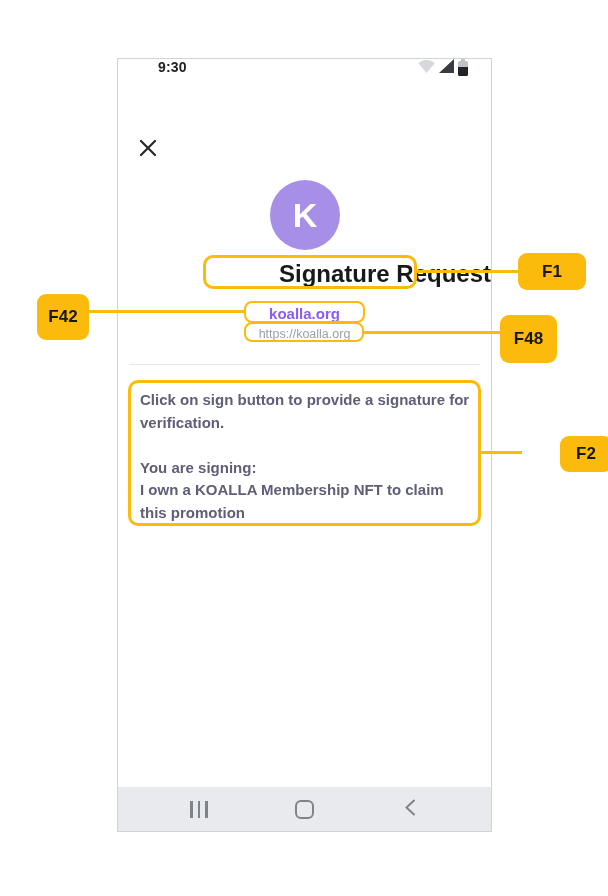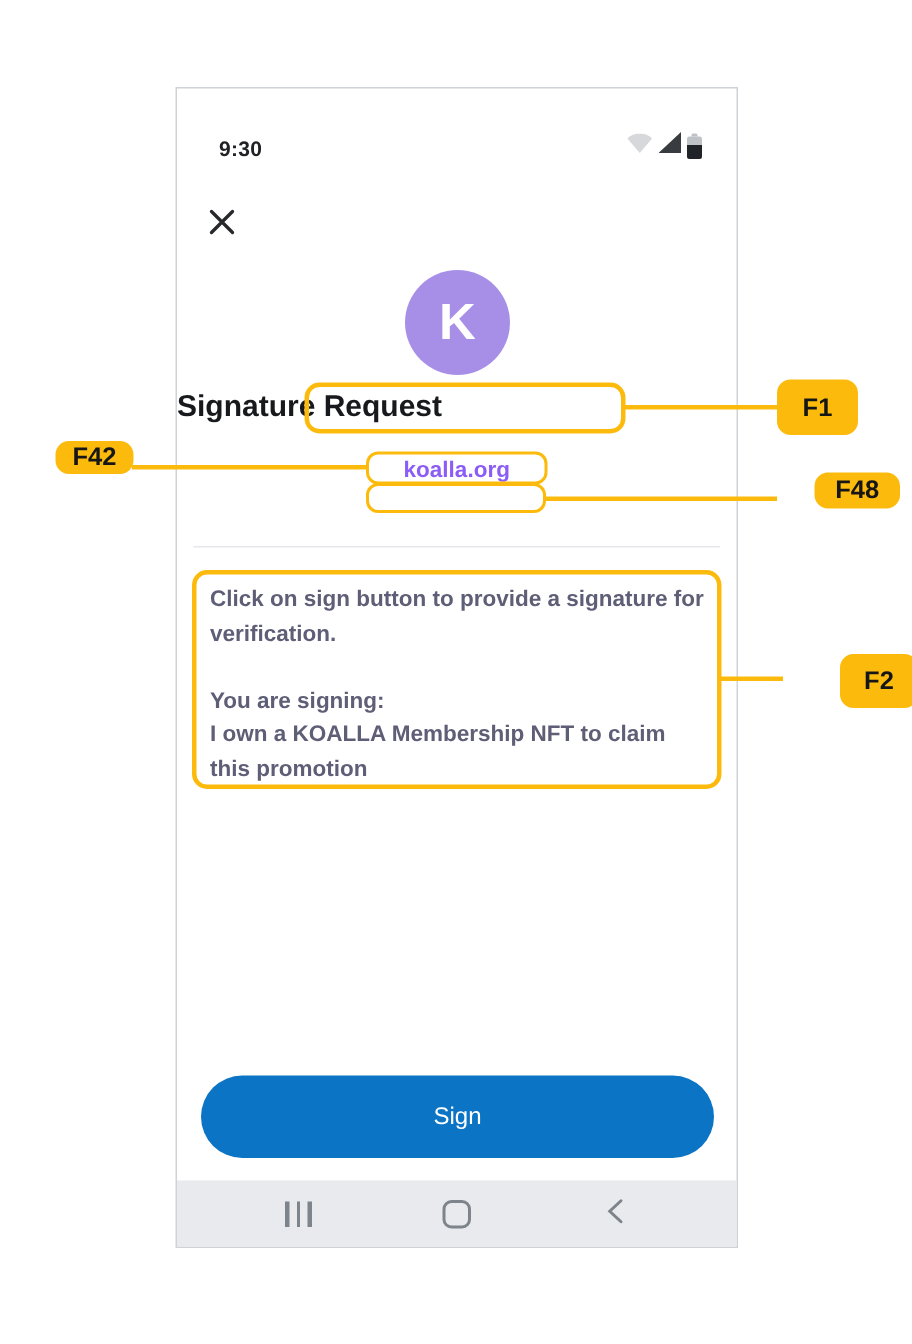--- a/index.html
+++ b/index.html
@@ -6,22 +6,22 @@
   html, body { background: #ffffff; }
   body { font-family: "Liberation Sans", sans-serif; }
   .stage { position: relative; width: 608px; height: 896px; background: #ffffff; overflow: hidden; }
 
   
   .phone {
     position: absolute; left: 117px; top: 58px; width: 375px; height: 774px;
     background: #ffffff; border: 1px solid #cfd2d6;
   }
   .statusbar {
-    position: absolute; top: 0; left: 4px; right: 0; height: 48px;
-    display: flex; align-items: flex-end; justify-content: space-between;
+    position: absolute; top: 0; left: 16px; right: 0; height: 48px;
+    display: flex; align-items: flex-start; justify-content: space-between;
     padding: 0 23px 0 24px;
   }
   .time { font-size: 14px; font-weight: 600; color: #202124; letter-spacing: .2px; }
   .status-icons { display: flex; align-items: flex-end; gap: 4px; }
   .battery {
     position: relative; width: 10px; height: 15px; border-radius: 1.5px;
     background: linear-gradient(#bfc3c7 0 40%, #202328 40% 100%); margin-bottom: 1px;
   }
   .battery::before {
     content: ""; position: absolute; top: -2px; left: 3px; width: 4px; height: 2px;
@@ -32,21 +32,21 @@
     display: flex; align-items: center; justify-content: center; cursor: pointer; background: none; border: none;
   }
   .avatar {
     position: absolute; left: 152px; top: 121px; width: 70px; height: 70px;
     border-radius: 50%; background: #a78fe8; color: #ffffff;
     display: flex; align-items: center; justify-content: center;
     font-size: 34px; font-weight: 700;
   }
   .title {
     position: absolute; top: 201px; left: 0; right: 0;
-    text-align: left; font-size: 20px; font-weight: 700; color: #17191d;
+    text-align: right; font-size: 24px; font-weight: 700; color: #17191d;
   }
   .domain {
     position: absolute; top: 246px; left: 0; right: 0;
     text-align: center; font-size: 15px; font-weight: 700; color: #8b5cf6;
   }
   .url {
     position: absolute; top: 268px; left: 0; right: 0;
     text-align: center; font-size: 12.5px; font-weight: 400; color: #9aa0a6;
   }
   .divider { position: absolute; top: 305px; left: 11px; right: 11px; height: 1px; background: #e6e7ea; }
@@ -111,29 +111,29 @@
           </svg>
       </span>
     </button>
 
     <div class="avatar">
       <span>K</span>
     </div>
 
     <div class="title">Signature Request</div>
     <div class="domain">koalla.org</div>
+    <div class="url">https://koalla.org</div>
 
     <div class="divider"></div>
 
     <div class="message">Click on sign button to provide a signature for verification.
 
 You are signing:
 I own a KOALLA Membership NFT to claim this promotion</div>
 
-    <button class="sign-btn">Sign</button>
 
     <div class="navbar">
       <button class="nav-btn">
         <span class="recents">
             <span></span>
             <span></span>
             <span></span>
           </span>
       </button>
       <button class="nav-btn">
@@ -152,18 +152,18 @@
   <div class="ann ann-box" style="left:203px; top:255px; width:214px; height:34px;"></div>
   <div class="ann ann-box" style="left:244px; top:301px; width:121px; height:22px; border-width:2.5px; border-radius:8px;"></div>
   <div class="ann ann-box" style="left:244px; top:322px; width:120px; height:20px; border-width:2.5px; border-radius:8px;"></div>
   <div class="ann ann-box" style="left:128px; top:380px; width:353px; height:146px;"></div>
 
   <div class="ann ann-line" style="left:416px; top:270px; width:103px;"></div>
   <div class="ann ann-line" style="left:88px;  top:310px; width:158px;"></div>
   <div class="ann ann-line" style="left:363px; top:331px; width:155px;"></div>
   <div class="ann ann-line" style="left:480px; top:451px; width:42px;"></div>
 
-  <div class="ann ann-badge" style="left:518px; top:253px; width:54px; height:37px;">F1</div>
-  <div class="ann ann-badge" style="left:37px;  top:294px; width:52px; height:22px;text-align:center;">F42</div>
-  <div class="ann ann-badge" style="left:543px; top:315px; width:57px; height:24px;">F48</div>
+  <div class="ann ann-badge" style="left:518px; top:253px; width:68px; height:37px;">F1</div>
+  <div class="ann ann-badge" style="left:37px;  top:294px; width:52px; height:46px;text-align:center;">F42</div>
+  <div class="ann ann-badge" style="left:500px; top:315px; width:57px; height:48px;">F48</div>
   <div class="ann ann-badge" style="left:520px; top:436px; width:52px; height:36px;margin-left:40px;">F2</div>
 
 </div>
 
 </body></html>

